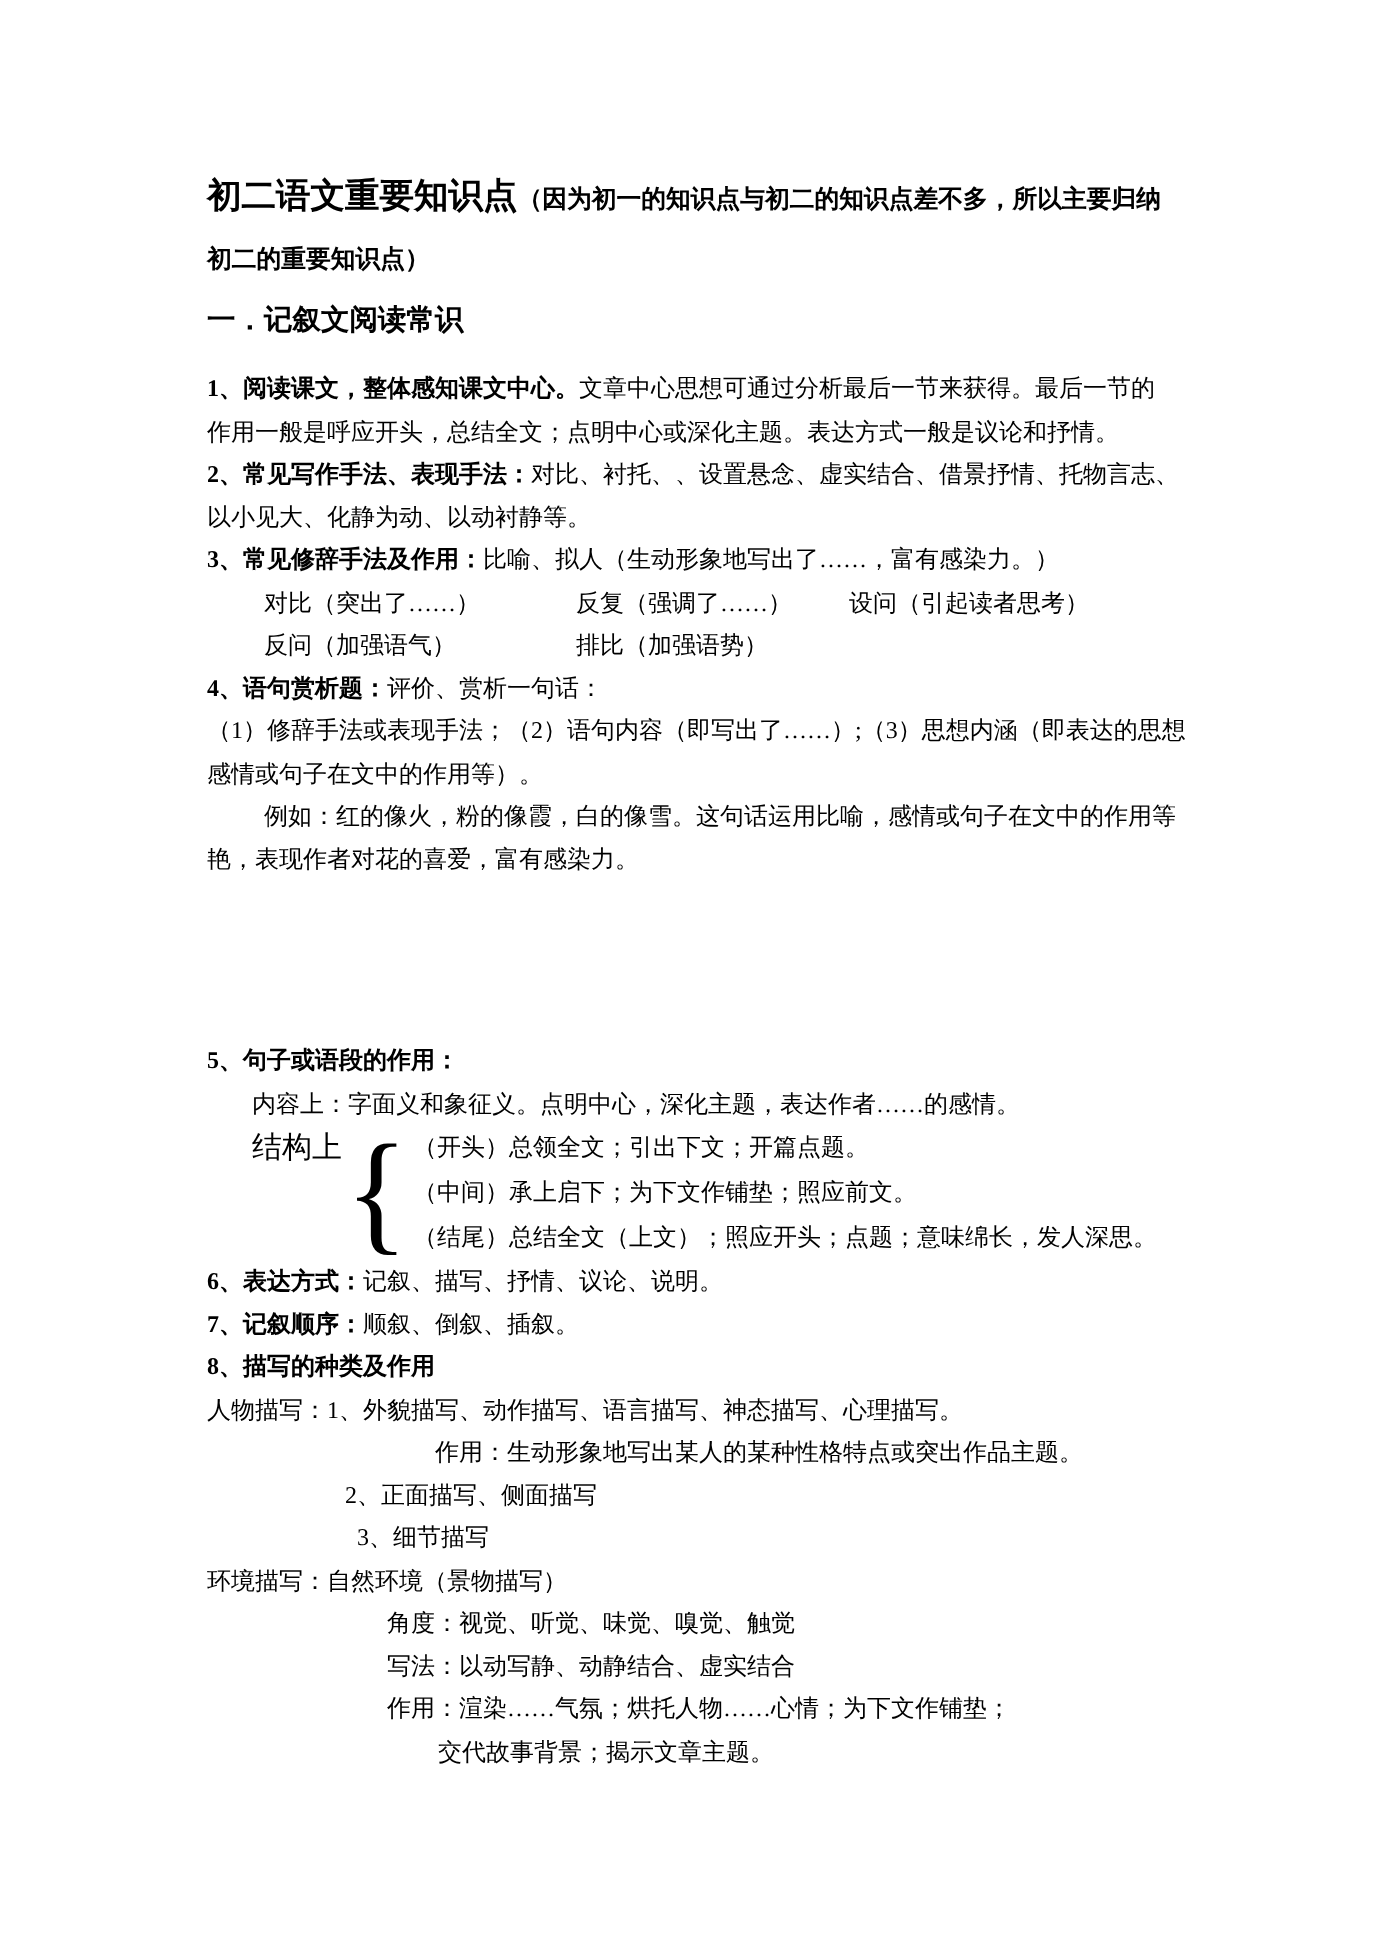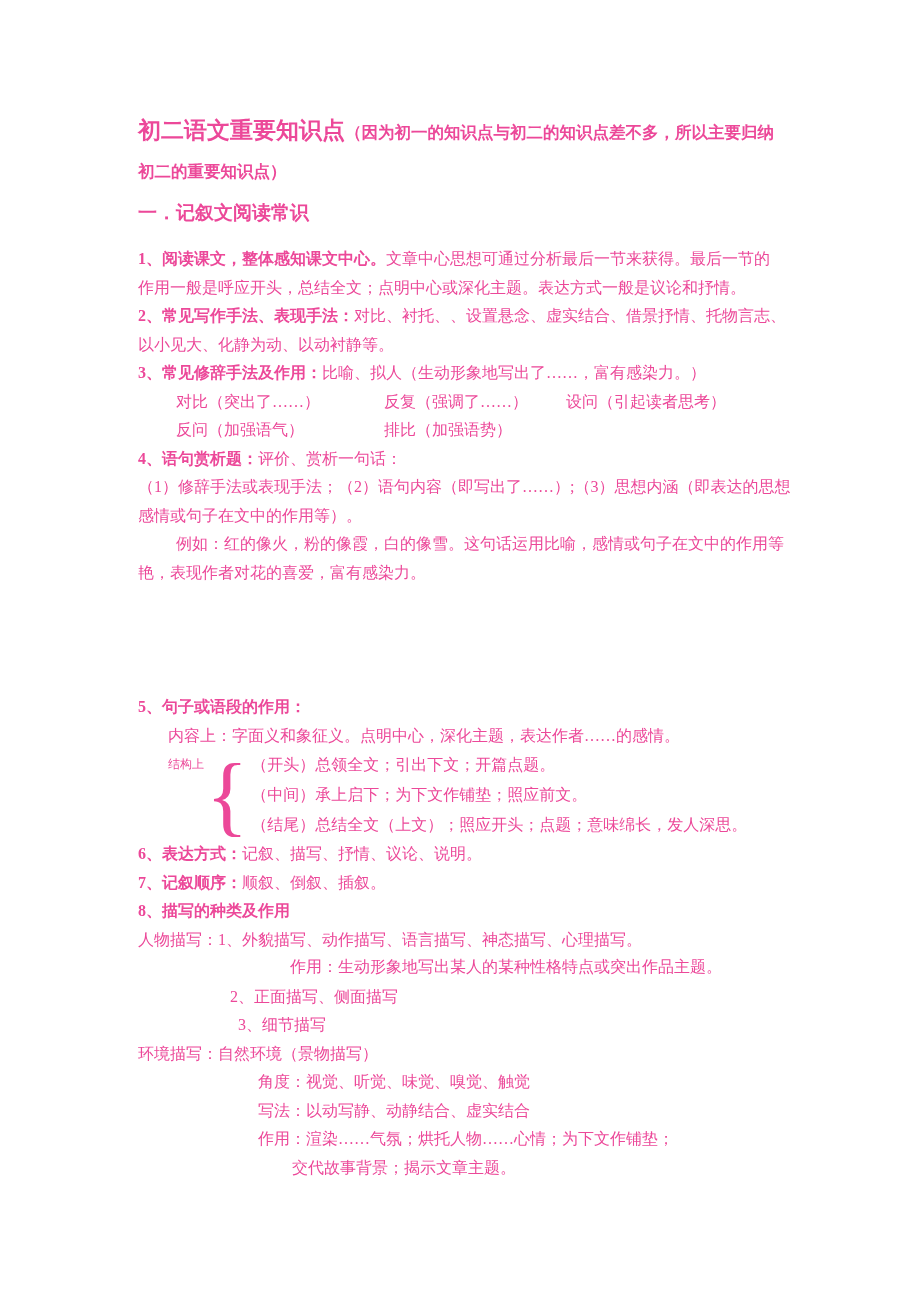--- a/index.html
+++ b/index.html
@@ -1,33 +1,33 @@
 <!DOCTYPE html>
 <html><head>
 <meta charset="utf-8">
 <style>
   html,body{margin:0;padding:0;background:#888;}
   .page{
     width:920px;height:1302px;background:#ffffff;box-sizing:border-box;
     padding:116px 128px 0 138px;overflow:hidden;
-    font-family:"Liberation Serif","DejaVu Serif",serif;color:#ec4899;
+    font-family:"Liberation Serif","DejaVu Serif",serif;color:#000000;
     margin:0 auto;position:relative;
   }
   .title-line1{line-height:30px;white-space:nowrap;}
   .title-main{font-size:23px;font-weight:bold;}
   .title-paren{font-size:16.5px;font-weight:bold;}
   .title-line2{margin-top:13px;line-height:22px;}
   .sec-heading{font-size:19px;font-weight:bold;margin:17px 0 0 0;line-height:26px;}
   .doc-body{margin-top:19px;}
   .line{font-size:16px;line-height:28.5px;white-space:nowrap;}
   .line .b{font-weight:bold;}
   .col{display:inline-block;}
   .spacer{width:100%;}
   .brace-row{display:flex;padding-left:30px;align-items:stretch;}
-  .brace-label{font-size:12px;line-height:29px;white-space:nowrap;}
+  .brace-label{font-size:20px;line-height:29px;white-space:nowrap;}
   .brace-char{
     align-self:center;font-size:88px;line-height:88px;font-weight:400;
     font-family:"Liberation Serif",serif;margin:0 3px 0 2px;
     transform:scaleY(1.02);
   }
   .brace-lines .line{line-height:30px;}
 </style>
 </head>
 <body>
 
@@ -59,21 +59,21 @@
         <div class="brace-lines">
           <div class="line">（开头）总领全文；引出下文；开篇点题。</div>
           <div class="line">（中间）承上启下；为下文作铺垫；照应前文。</div>
           <div class="line">（结尾）总结全文（上文）；照应开头；点题；意味绵长，发人深思。</div>
         </div>
       </div>
       <div class="line"><span class="b">6、表达方式：</span><span>记叙、描写、抒情、议论、说明。</span></div>
       <div class="line"><span class="b">7、记叙顺序：</span><span>顺叙、倒叙、插叙。</span></div>
       <div class="line"><span class="b">8、描写的种类及作用</span></div>
       <div class="line"><span>人物描写：1、外貌描写、动作描写、语言描写、神态描写、心理描写。</span></div>
-      <div class="line" style="padding-left: 152px; font-family: Liberation Mono, monospace;"><span>作用：生动形象地写出某人的某种性格特点或突出作品主题。</span></div>
+      <div class="line" style="padding-left: 152px;"><span>作用：生动形象地写出某人的某种性格特点或突出作品主题。</span></div>
       <div class="line" style="padding-left: 92px;"><span>2、正面描写、侧面描写</span></div>
       <div class="line" style="padding-left: 100px; font-family: Liberation Serif, serif;"><span>3、细节描写</span></div>
       <div class="line"><span>环境描写：自然环境（景物描写）</span></div>
       <div class="line" style="padding-left: 120px;"><span>角度：视觉、听觉、味觉、嗅觉、触觉</span></div>
       <div class="line" style="padding-left: 120px;"><span>写法：以动写静、动静结合、虚实结合</span></div>
       <div class="line" style="padding-left: 120px;"><span>作用：渲染……气氛；烘托人物……心情；为下文作铺垫；</span></div>
       <div class="line" style="padding-left: 154px;"><span>交代故事背景；揭示文章主题。</span></div>
     </div>
 </div>
 

